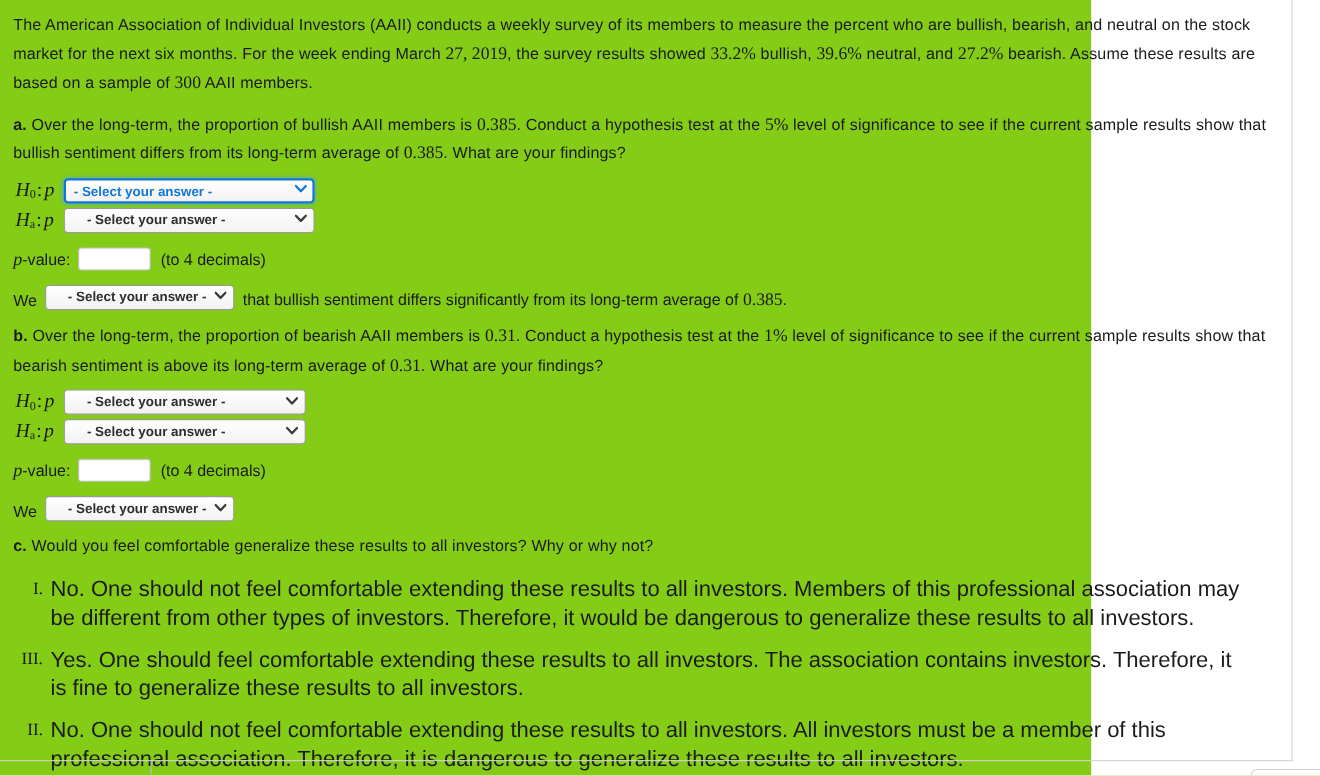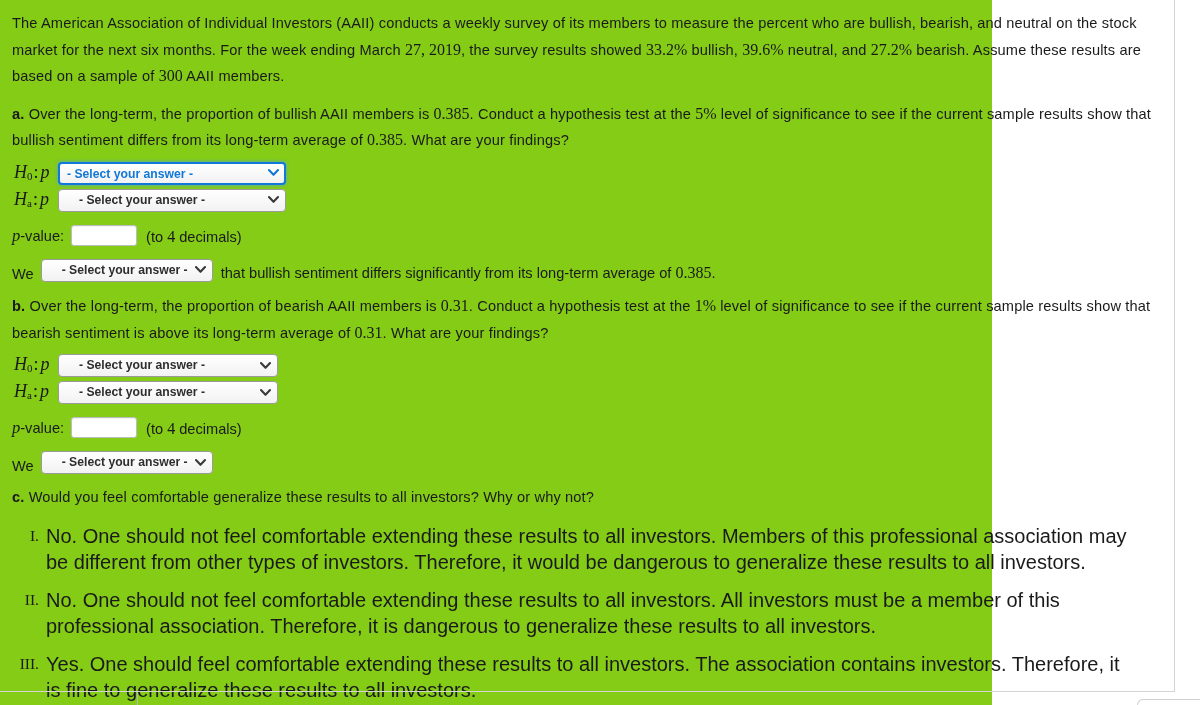--- a/index.html
+++ b/index.html
@@ -346,27 +346,27 @@
     <p class="para q"><span class="lbl">c.</span><span> Would you feel comfortable generalize these results to all investors? Why or why not?</span></p>
 
     <div class="opt-list">
 
       <div class="opt">
         <span class="opt-num">I.</span>
         <span class="opt-text">No. One should not feel comfortable extending these results to all investors. Members of this professional association may be different from other types of investors. Therefore, it would be dangerous to generalize these results to all investors.</span>
       </div>
 
       <div class="opt">
+        <span class="opt-num">III.</span>
+        <span class="opt-text">Yes. One should feel comfortable extending these results to all investors. The association contains investors. Therefore, it is fine to generalize these results to all investors.</span>
+      </div>
+
+      <div class="opt">
         <span class="opt-num">II.</span>
         <span class="opt-text">No. One should not feel comfortable extending these results to all investors. All investors must be a member of this professional association. Therefore, it is dangerous to generalize these results to all investors.</span>
-      </div>
-
-      <div class="opt">
-        <span class="opt-num">III.</span>
-        <span class="opt-text">Yes. One should feel comfortable extending these results to all investors. The association contains investors. Therefore, it is fine to generalize these results to all investors.</span>
       </div>
 
     </div>
 
   </div>
 
   <div class="frame-right"></div>
   <div class="frame-bottom"></div>
   <div class="tick-mark"></div>
   <div class="corner-hint"></div>

